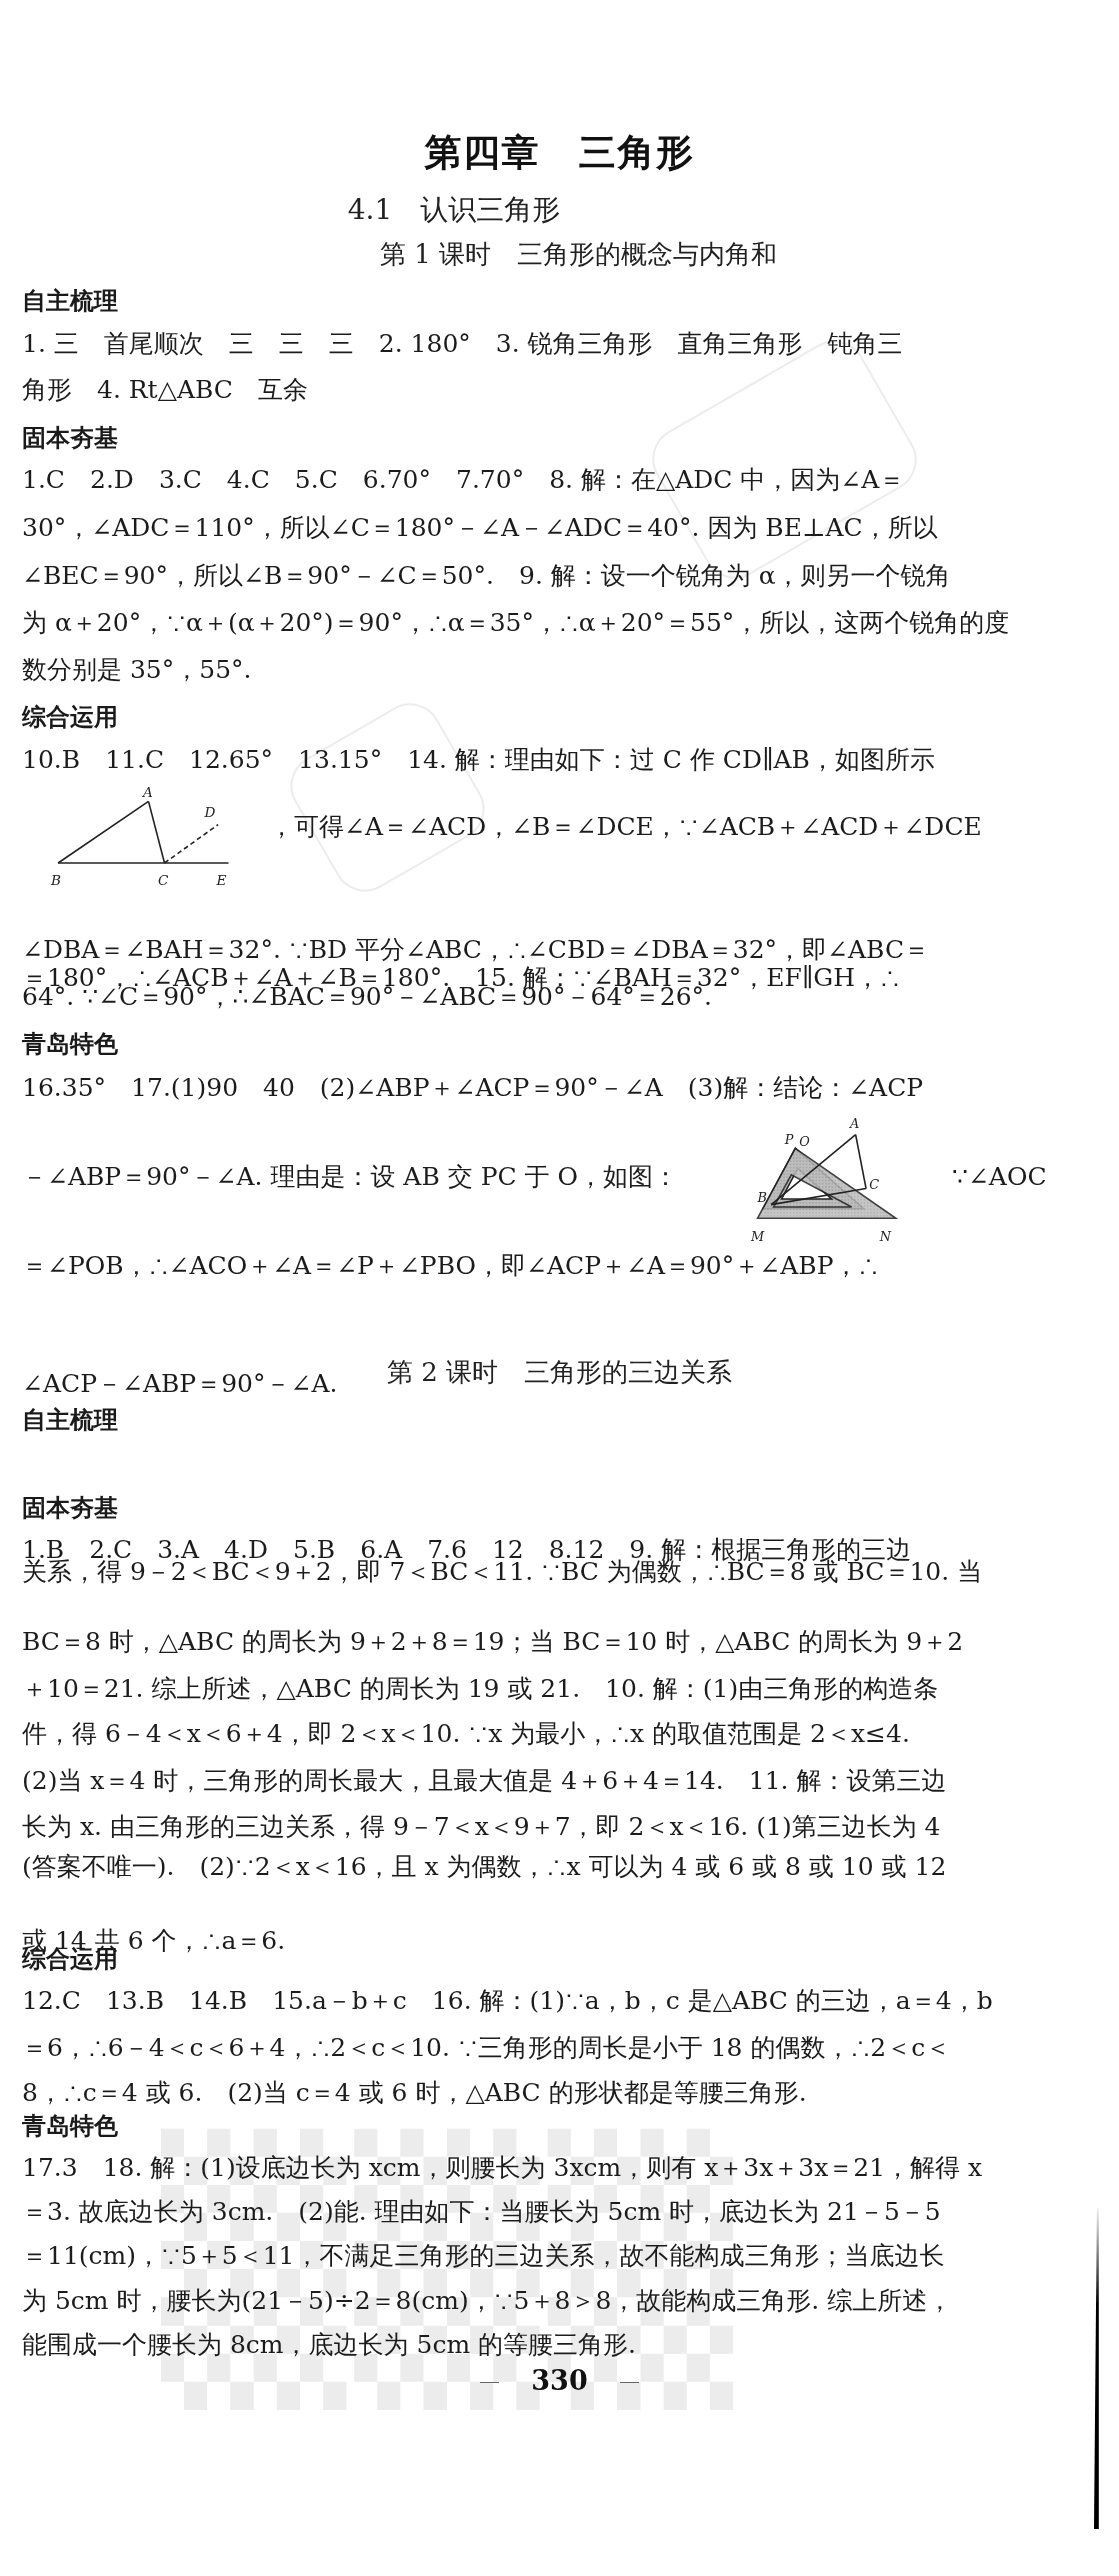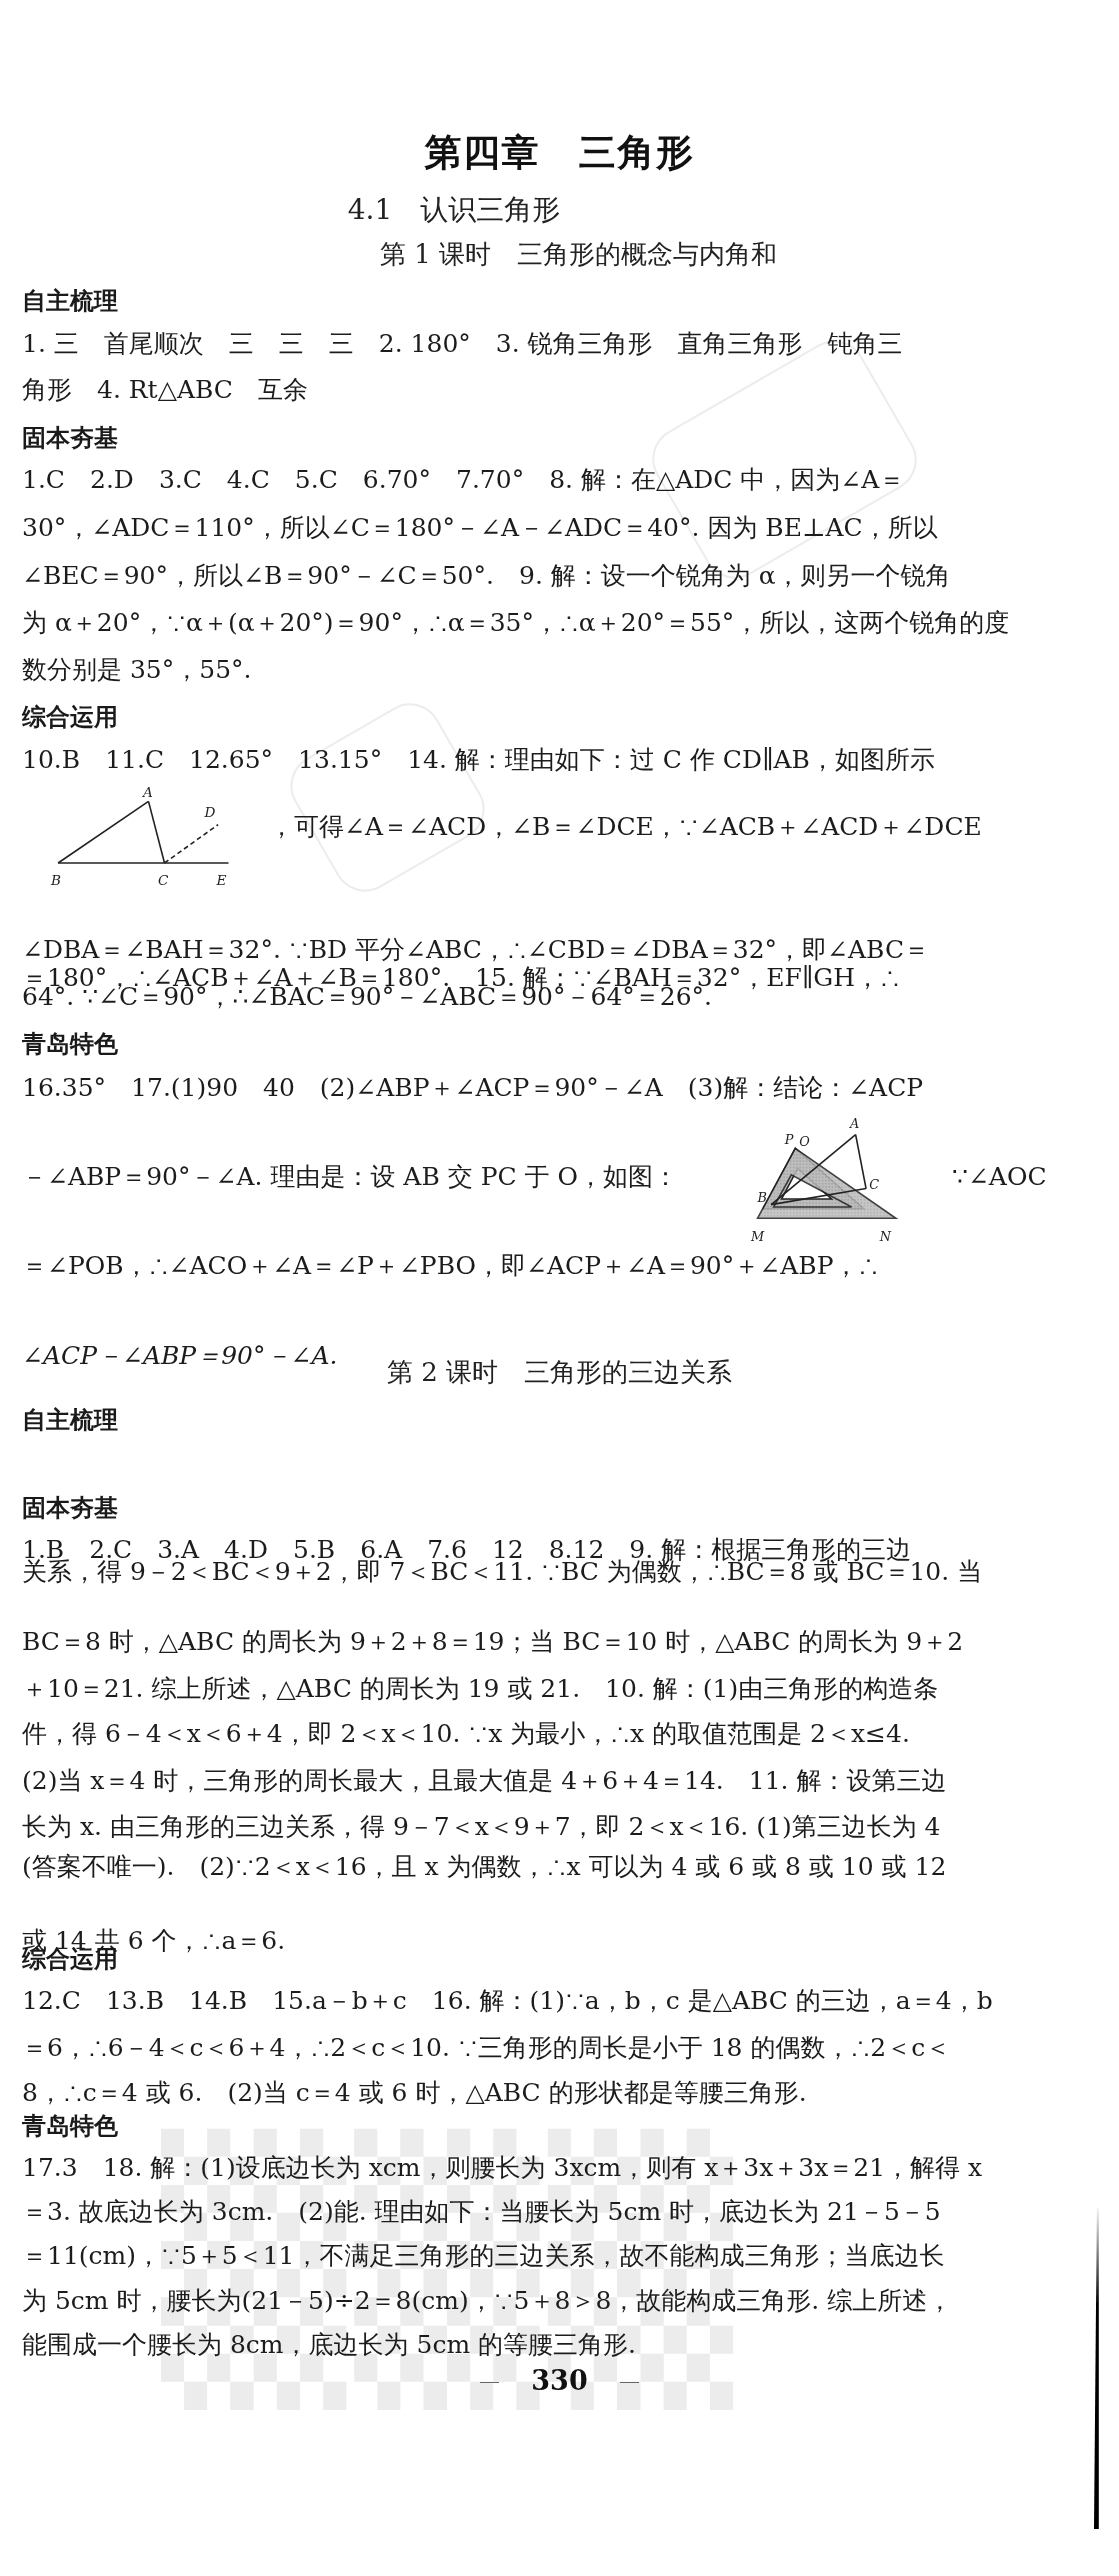--- a/index.html
+++ b/index.html
@@ -125,21 +125,21 @@
       <text x="80" y="42">O</text>
       <text x="167" y="95">C</text>
       <text x="28" y="112">B</text>
       <text x="20" y="160">M</text>
       <text x="180" y="160">N</text>
     </g>
   </svg>
 
   <div class="text-line" style="top:1161px;left:952px;width:153px;">∵∠AOC</div>
   <div class="text-line" style="top:1250px;">＝∠POB，∴∠ACO＋∠A＝∠P＋∠PBO，即∠ACP＋∠A＝90°＋∠ABP，∴</div>
-  <div class="text-line" style="top:1340px;font-style:italic;">∠ACP－∠ABP＝90°－∠A.</div>
+  <div class="text-line" style="top:1368px;">∠ACP－∠ABP＝90°－∠A.</div>
 
   <div class="lesson-title" style="top:1355px;">第 2 课时　三角形的三边关系</div>
 
   <div class="block-heading" style="top:1404px;">自主梳理</div>
 
   <div class="block-heading" style="top:1492px;">固本夯基</div>
   <div class="text-line" style="top:1534px;">1.B　2.C　3.A　4.D　5.B　6.A　7.6　12　8.12　9. 解：根据三角形的三边</div>
   <div class="text-line" style="top:1556px;">关系，得 9－2＜BC＜9＋2，即 7＜BC＜11. ∵BC 为偶数，∴BC＝8 或 BC＝10. 当</div>
   <div class="text-line" style="top:1626px;">BC＝8 时，△ABC 的周长为 9＋2＋8＝19；当 BC＝10 时，△ABC 的周长为 9＋2</div>
   <div class="text-line" style="top:1673px;">＋10＝21. 综上所述，△ABC 的周长为 19 或 21.　10. 解：(1)由三角形的构造条</div>

